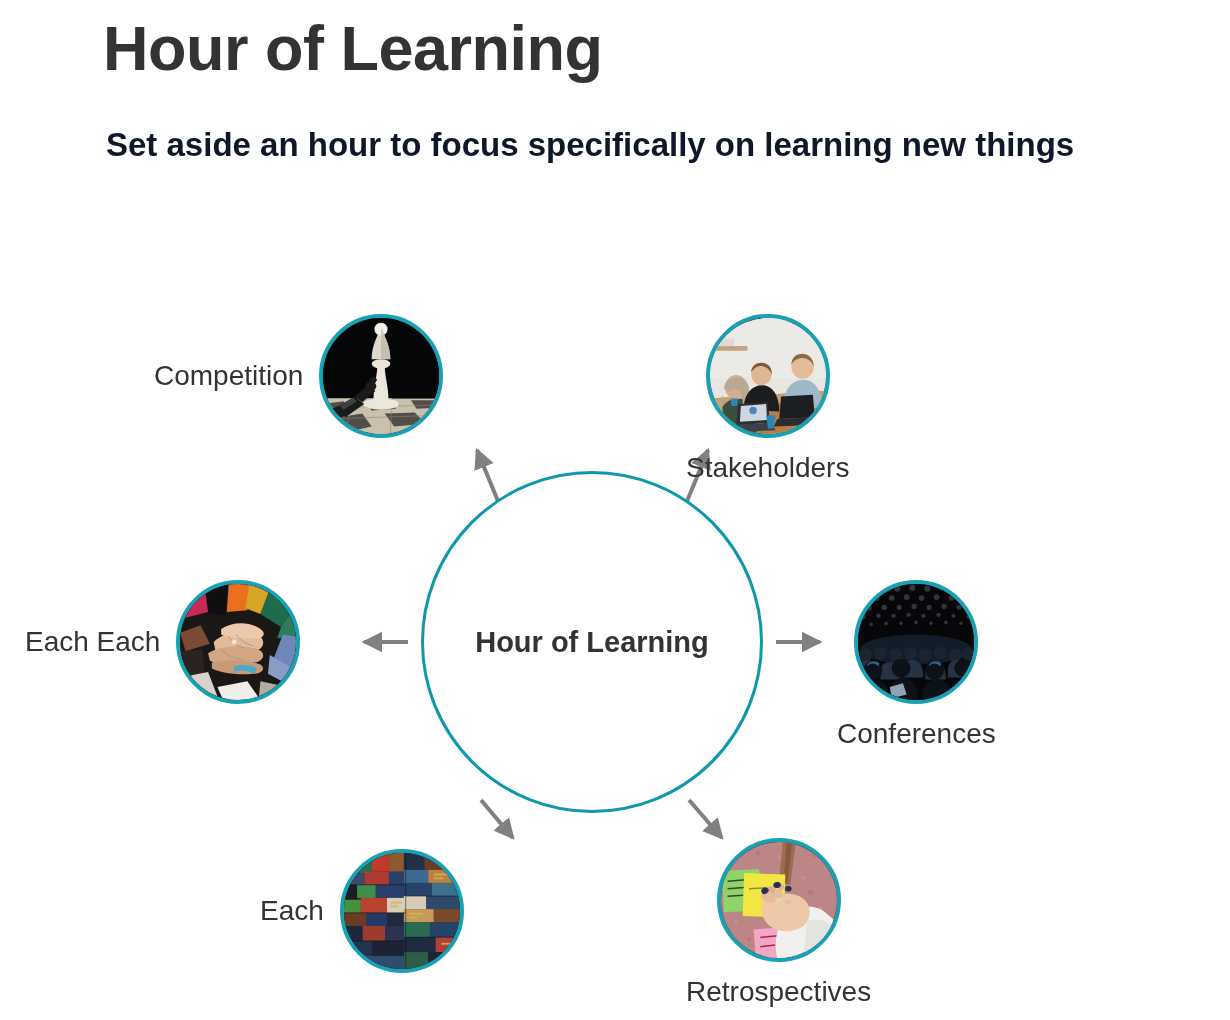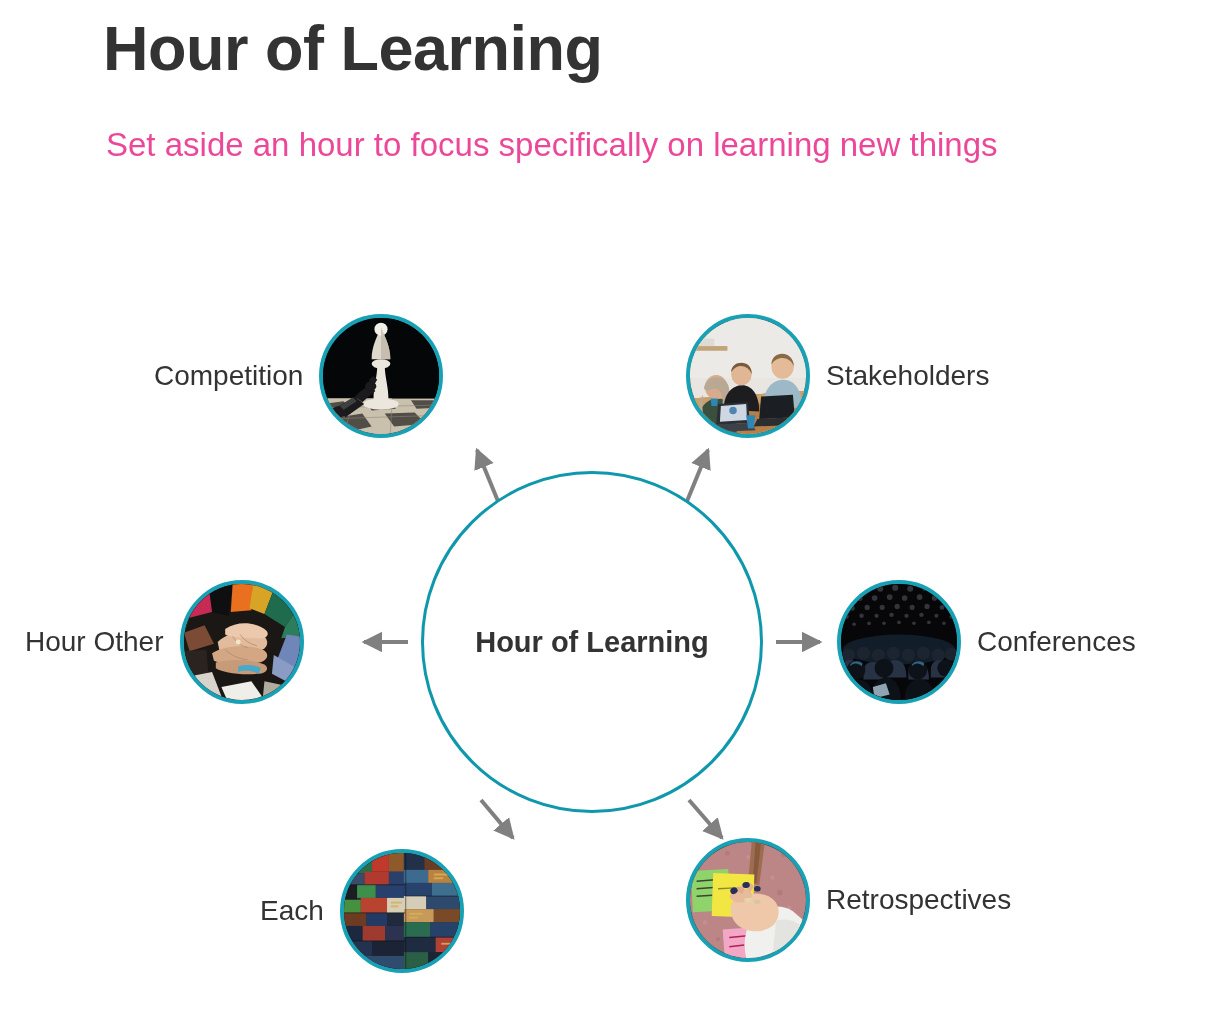--- a/index.html
+++ b/index.html
@@ -29,22 +29,22 @@
     font-weight: bold;
     color: #333333;
     letter-spacing: -0.5px;
     white-space: nowrap;
   }
   .page-subtitle {
     position: absolute;
     left: 106px;
     top: 126px;
     font-size: 33px;
-    font-weight: normal;
-    color: #ec4899;
+    font-weight: bold;
+    color: #0f172a;
     white-space: nowrap;
   }
 
   
   .diagram {
     position: absolute;
     left: 0;
     top: 0;
     width: 1230px;
     height: 1020px;
@@ -81,21 +81,21 @@
   }
 
   
   .node {
     position: absolute;
     display: flex;
     align-items: center;
     gap: 16px;
   }
   .node.label-left { flex-direction: row; }
-  .node.label-right { flex-direction: row; }
+  .node.label-right { flex-direction: column; }
 
   .node-photo {
     width: 124px;
     height: 124px;
     border-radius: 50%;
     border: 4px solid #18a1b4;
     box-sizing: border-box;
     overflow: hidden;
     position: relative;
     flex: 0 0 auto;
@@ -260,21 +260,21 @@
           </g>
 
           <path d="M60,104 L70,104 L68,118 L62,118 z" fill="#2f86b5"></path>
           <path d="M22,86 L30,86 L29,94 L23,94 z" fill="#2f86b5"></path>
         </svg>
       </span>
       <span class="node-label">Stakeholders</span>
     </div>
 
     <div class="node node-eachother label-left">
-      <span class="node-label">Hour Other</span>
+      <span class="node-label">Each Each</span>
       <span class="node-photo">
         <svg viewBox="0 0 124 124" preserveAspectRatio="xMidYMid slice">
           <rect width="124" height="124" fill="#1b1714"></rect>
 
           <path d="M26,0 L52,0 L48,34 L28,30 z" fill="#0f0f12"></path>
           <path d="M52,0 L74,0 L72,28 L50,30 z" fill="#e8701f"></path>
           <path d="M74,0 L96,6 L86,32 L70,26 z" fill="#d7a425"></path>
           <path d="M96,6 L124,22 L108,46 L86,32 z" fill="#1f6b4e"></path>
           <path d="M124,22 L124,56 L104,58 L108,46 z" fill="#2c7d5b"></path>
           <path d="M0,10 L26,0 L30,30 L6,36 z" fill="#c72a55"></path>

